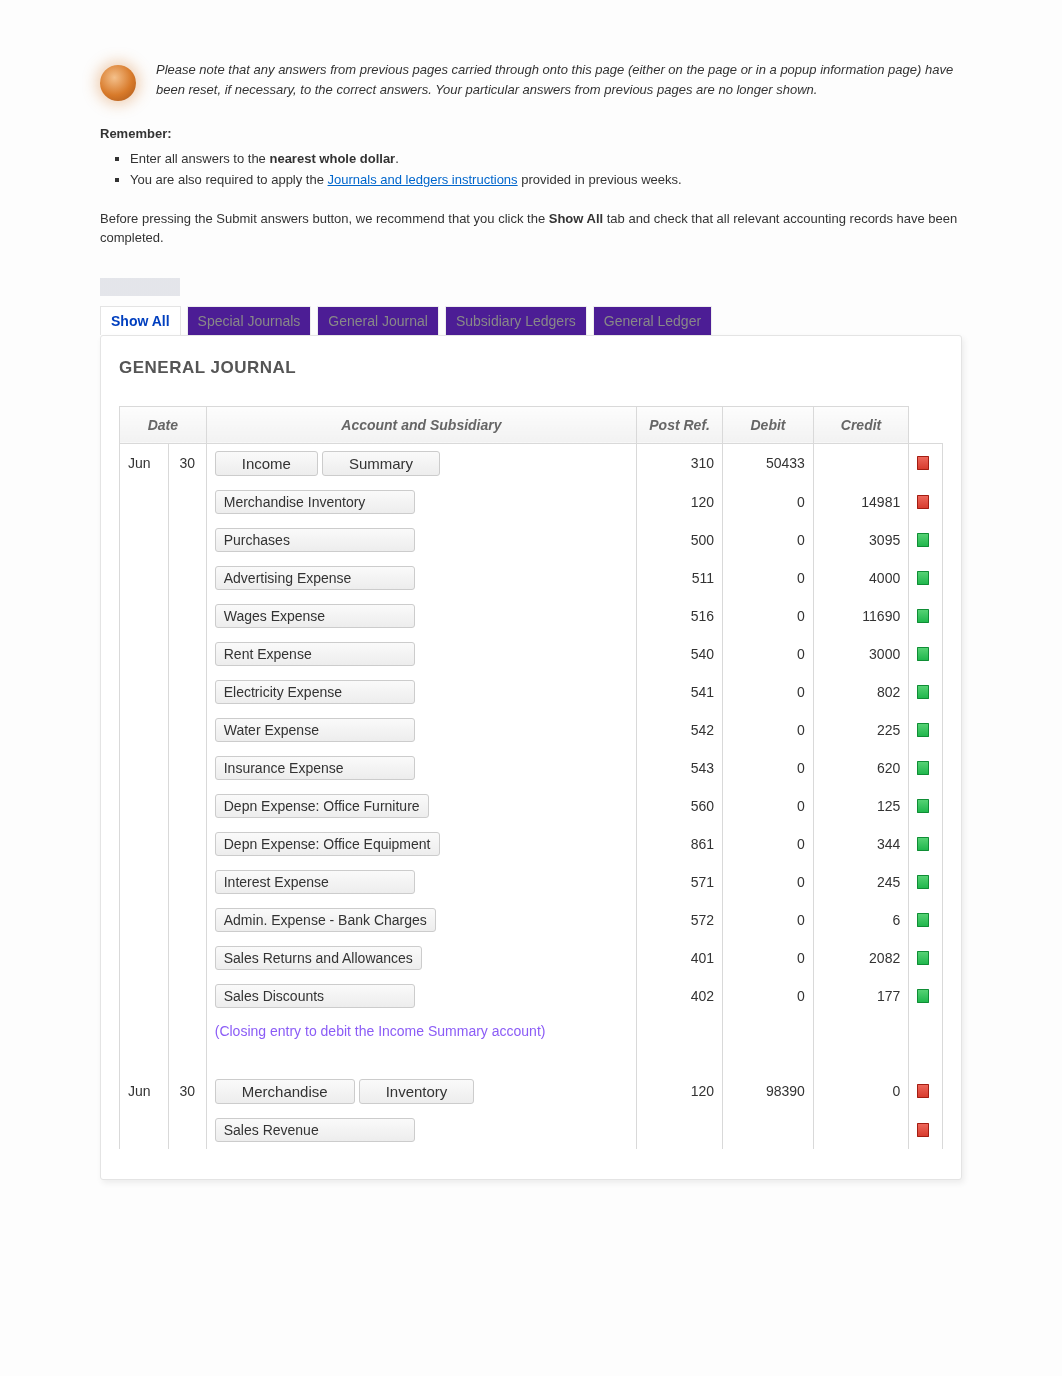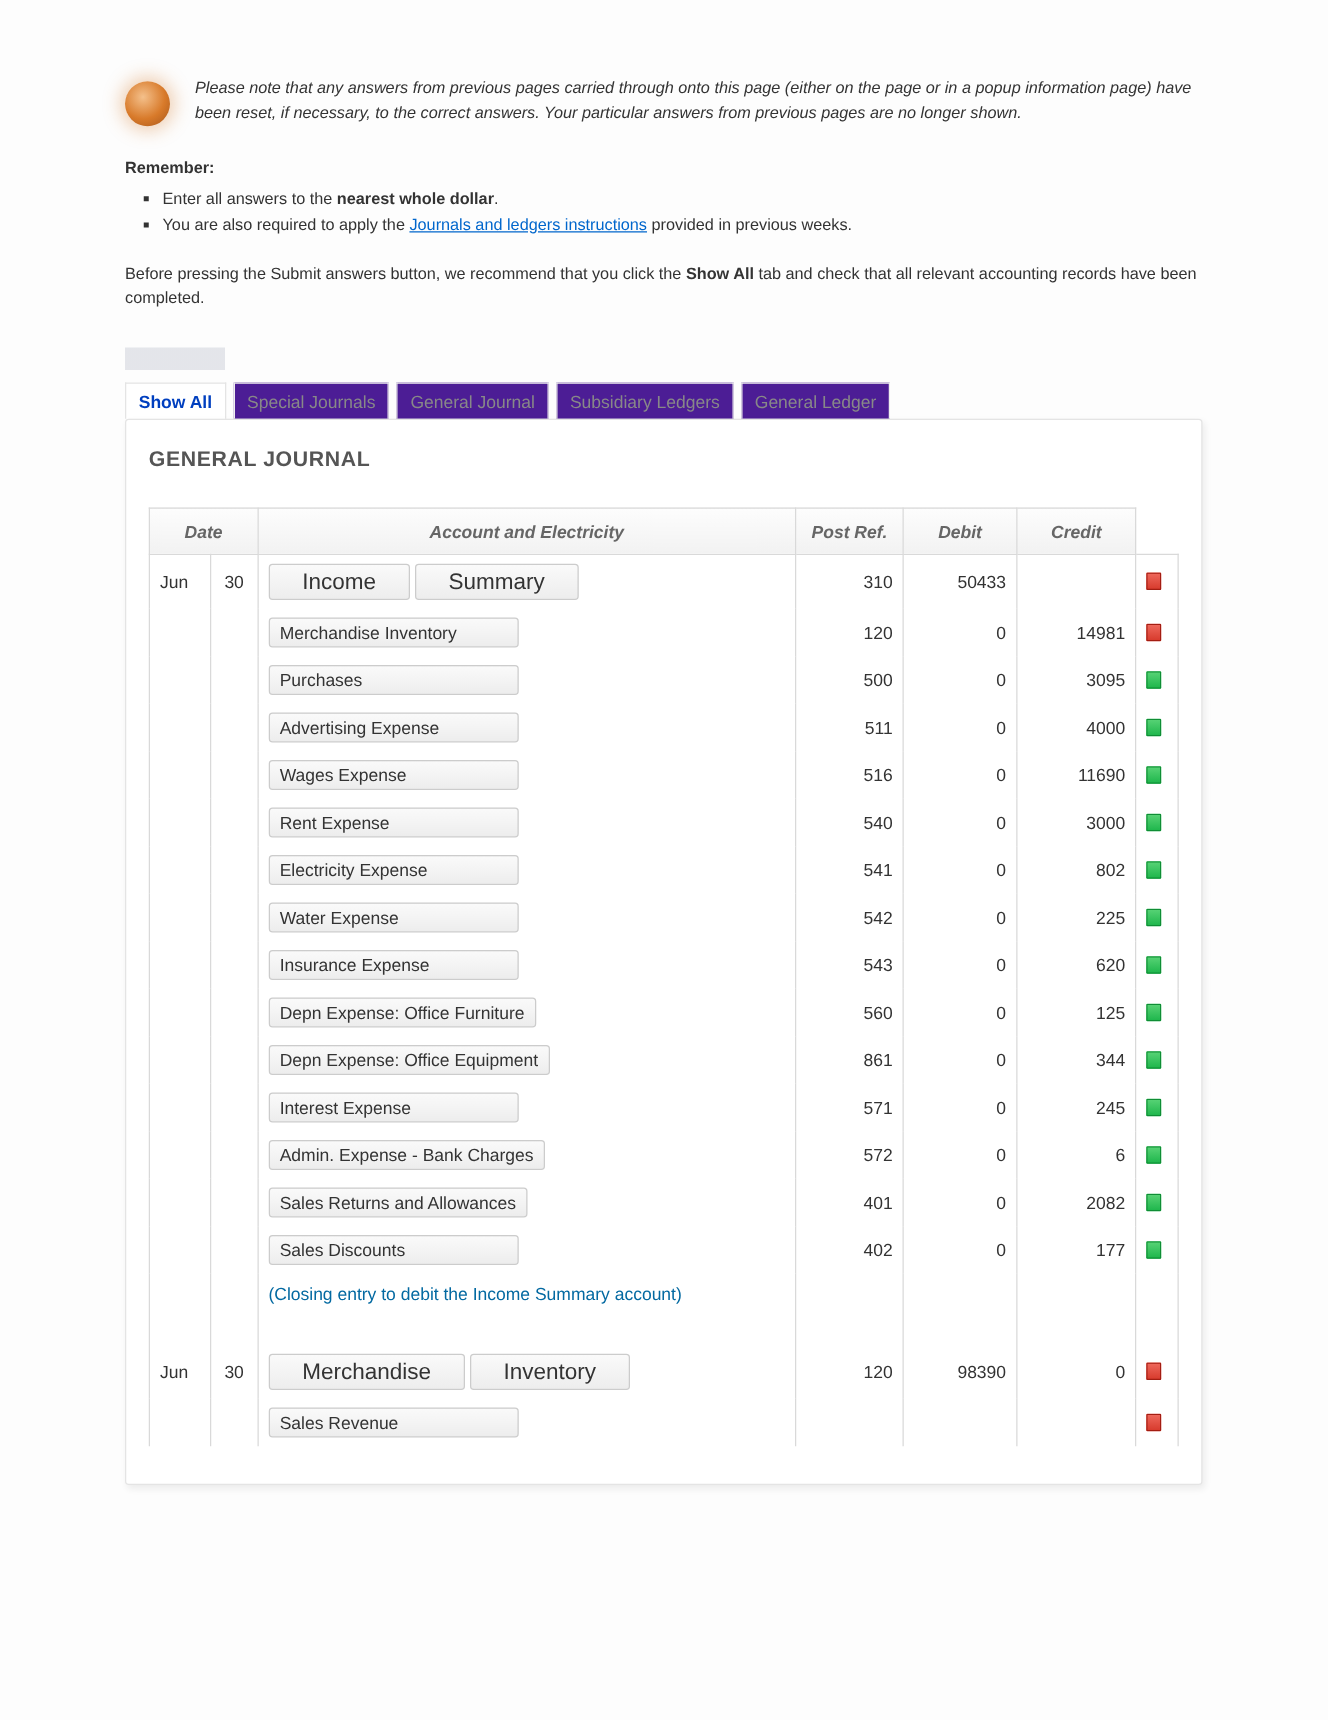--- a/index.html
+++ b/index.html
@@ -145,39 +145,39 @@
   td.debit { width:78px; text-align:right; padding-right:12px; }
   td.credit { width:82px; text-align:right; padding-right:12px; }
   td.mark { width:14px; padding:0; border-left:none; border-right:none; }
 
   .chip {
     display: inline-block;
     background: linear-gradient(#fafafa,#ededed);
     border: 1px solid #ccc;
     border-radius: 3px;
     padding: 3px 26px;
-    font-size: 18px;
+    font-size: 15px;
     color: #333;
     margin-right: 4px;
   }
   .chip-row-group { white-space: nowrap; }
 
   .input-look {
     display: inline-block;
     background: linear-gradient(#fafafa,#ededed);
     border: 1px solid #ccc;
     border-radius: 3px;
     padding: 3px 8px;
     min-width: 200px;
     font-size: 14px;
   }
 
   .narration {
     font-size: 14px;
-    color: #0369a1;
+    color: #8b5cf6;
   }
 
   .flag {
     display:block;
     width:12px; height:14px;
     border-radius:1px;
   }
   .flag.ok { background: linear-gradient(#5ad477,#1cb54a); box-shadow: inset 0 0 0 1px #0f8d35; }
   .flag.bad { background: linear-gradient(#ef6a5e,#d6382a); box-shadow: inset 0 0 0 1px #a31d12; }
 
@@ -216,21 +216,21 @@
     <div class="tab">General Ledger</div>
   </div>
 
   <div class="content-box">
     <div class="section-title">GENERAL JOURNAL</div>
 
     <table class="journal">
       <thead>
         <tr>
           <th colspan="2">Date</th>
-          <th>Account and Electricity</th>
+          <th>Account and Subsidiary</th>
           <th>Post Ref.</th>
           <th>Debit</th>
           <th>Credit</th>
           <th style="border:none;background:none;"></th>
         </tr>
       </thead>
       <tbody id="journal-body">
           <tr class="first-row">
             <td class="month">Jun</td>
             <td class="day">30</td>

